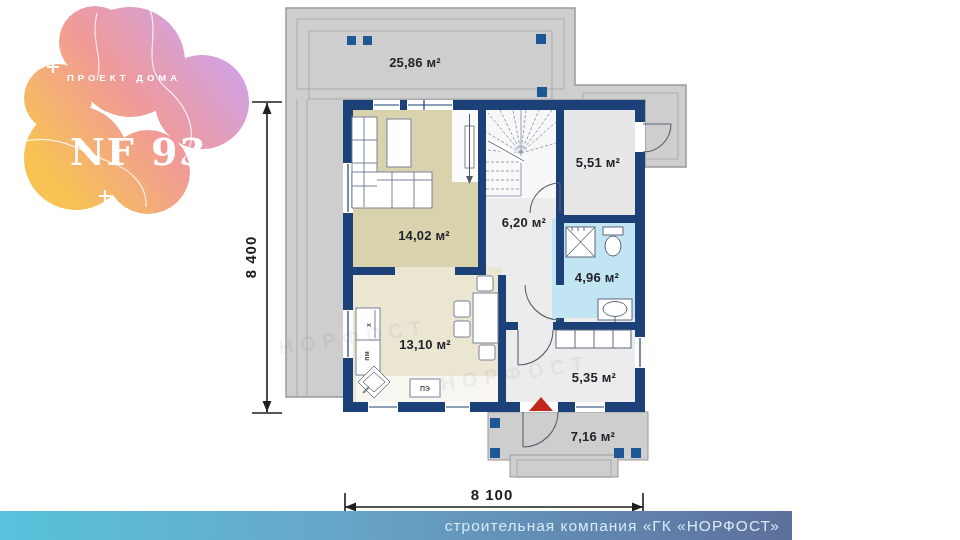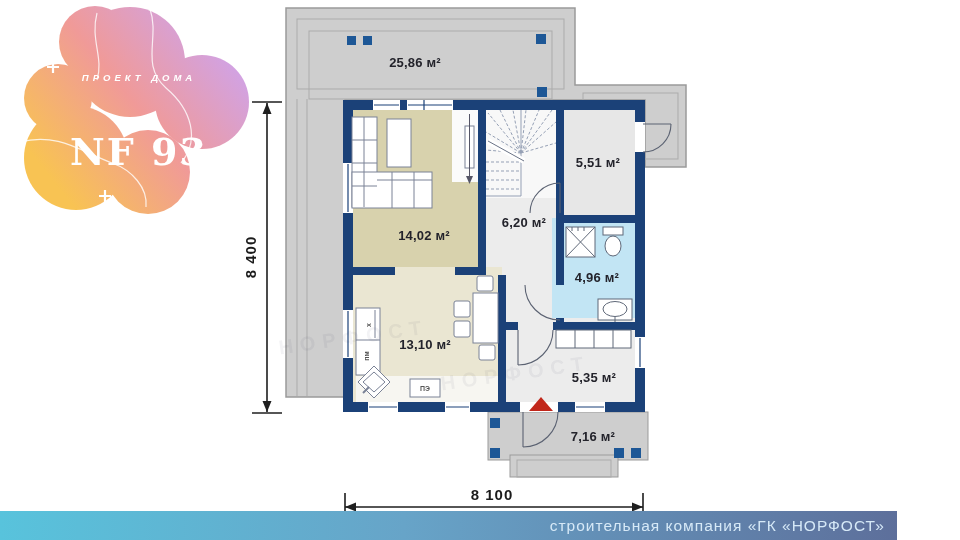--- a/index.html
+++ b/index.html
@@ -18,21 +18,21 @@
   .dim-label.v{transform:translate(-50%,-50%) rotate(-90deg);}
   .logo-kicker{position:absolute;transform:translate(-50%,-50%);
                font:700 9.5px "Liberation Sans",sans-serif;color:#ffffff;
                letter-spacing:4px;white-space:nowrap;}
   .logo-title{position:absolute;transform:translate(-50%,-50%);
               font:700 38px "DejaVu Serif",serif;color:#ffffff;
               letter-spacing:2px;white-space:nowrap;margin-top:35px;}
   .watermark{position:absolute;font:700 20px "Liberation Sans",sans-serif;
              color:rgba(20,25,60,0.05);letter-spacing:7px;
              transform:rotate(-8deg);white-space:nowrap;pointer-events:none;}
-  .footer{position:absolute;left:0;top:511px;width:897px;height:29px;
+  .footer{position:absolute;left:0;top:511px;width:792px;height:29px;
           background:linear-gradient(90deg,#58c3dc 0%,#67a4c8 45%,#5d6f9b 100%);
           color:#d6e9f7;display:flex;align-items:center;justify-content:flex-end;
           padding-right:12px;box-sizing:border-box;
           font:400 15.5px "Liberation Sans",sans-serif;letter-spacing:1px;}
 </style>
 </head>
 <body>
 
 <div class="stage">
 
@@ -226,21 +226,21 @@
         <path d="M 267,412 L 262.5,401 L 271.5,401 Z"></path>
         <path d="M 345,507 L 356,502.5 L 356,511.5 Z"></path>
         <path d="M 643,507 L 632,502.5 L 632,511.5 Z"></path>
       </g>
     </g>
   </svg>
 
   <div class="watermark" style="left:278px;top:326px;">НОРФОСТ</div>
   <div class="watermark" style="left:440px;top:362px;">НОРФОСТ</div>
 
-  <div class="logo-kicker" style="left:139px;top:77px;font-style:italic;">ПРОЕКТ ДОМА</div>
+  <div class="logo-kicker" style="left:124px;top:77px;">ПРОЕКТ ДОМА</div>
   <div class="logo-title" style="left:139px;top:116px;">NF 93</div>
 
   <div class="room-label" style="left:415px;top:62px;">25,86 м²</div>
   <div class="room-label" style="left:424px;top:235px;">14,02 м²</div>
   <div class="room-label" style="left:524px;top:222px;">6,20 м²</div>
   <div class="room-label" style="left:598px;top:162px;">5,51 м²</div>
   <div class="room-label" style="left:597px;top:277px;text-align:center;">4,96 м²</div>
   <div class="room-label" style="left:425px;top:344px;">13,10 м²</div>
   <div class="room-label" style="left:594px;top:377px;">5,35 м²</div>
   <div class="room-label" style="left:593px;top:436px;">7,16 м²</div>

